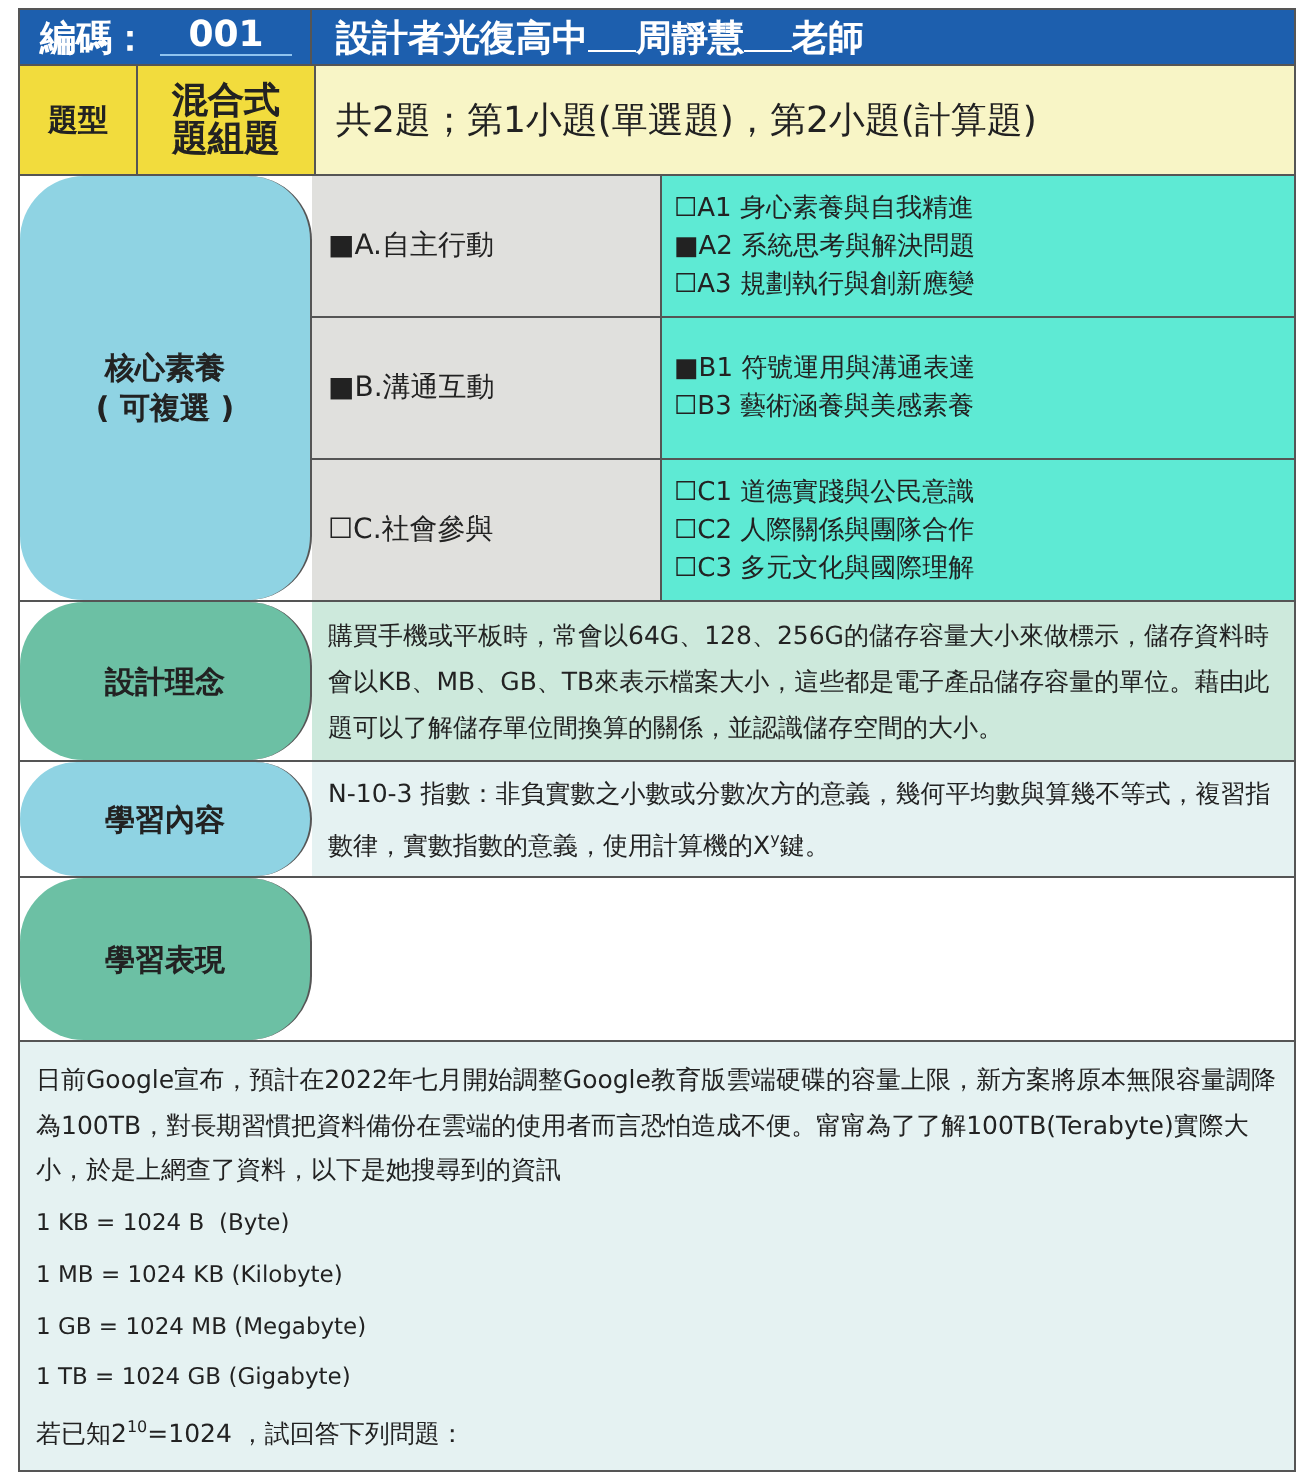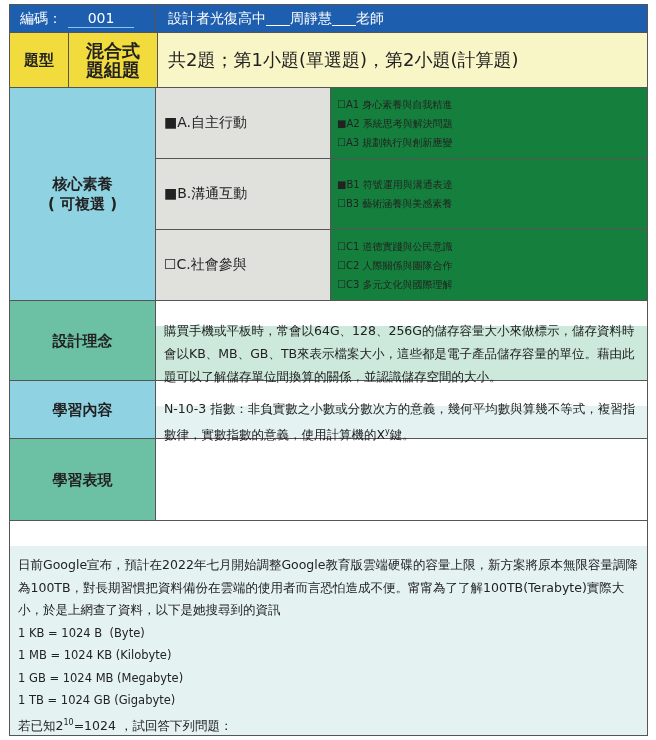--- a/index.html
+++ b/index.html
@@ -1,38 +1,38 @@
 <!DOCTYPE html>
 <html><head>
 <meta charset="utf-8">
 <style>
   html,body{margin:0;padding:0;background:#ffffff;}
   body{width:656px;height:740px;position:relative;overflow:hidden;font-family:"DejaVu Sans","Liberation Sans",sans-serif;color:#222;}
   .sheet{position:absolute;left:9px;top:4px;width:639px;border:1.5px solid #555;box-sizing:border-box;}
   .row{display:flex;border-bottom:1.5px solid #555;box-sizing:border-box;}
   .row:last-child{border-bottom:none;}
-  .hdr{height:28px;background:#1d5fae;color:#fff;font-weight:normal;font-size:14px;align-items:center;}
+  .hdr{height:28px;background:#1d5fae;color:#fff;font-weight:bold;font-size:18px;align-items:center;}
   .hdr .code{width:146px;box-sizing:border-box;border-right:1.5px solid #555;height:100%;display:flex;align-items:center;padding-left:10px;}
   .hdr .code .num{display:inline-block;width:66px;text-align:center;border-bottom:1.5px solid #8fc3ef;margin-left:6px;line-height:18px;}
   .hdr .designer{padding-left:12px;display:flex;align-items:center;height:100%;white-space:pre;}
   .hdr .blank{display:inline-block;border-bottom:1.5px solid #fff;width:24px;height:14px;}
   .type{height:55px;}
   .type .lbl1{width:58px;background:#f2dc3d;border-right:1.5px solid #555;display:flex;align-items:center;justify-content:center;font-weight:bold;font-size:15px;}
   .type .lbl2{width:88px;background:#f2dc3d;border-right:1.5px solid #555;display:flex;align-items:center;justify-content:center;font-weight:bold;font-size:18px;text-align:center;line-height:19px;}
   .type .val{flex:1;background:#f8f5c6;display:flex;align-items:center;padding-left:10px;font-size:18px;}
-  .left{width:146px;box-sizing:border-box;border-right:1.5px solid #555;display:flex;align-items:center;justify-content:center;font-weight:bold;font-size:15px;text-align:center;line-height:20px;}
+  .left{width:146px;box-sizing:border-box;border-right:1.5px solid #555;display:flex;align-items:center;justify-content:center;font-weight:bold;font-size:15px;text-align:center;line-height:20px;border-radius:32px;}
   .blue{background:#8fd3e3;}
   .green{background:#6cc0a4;}
   .core{height:213px;}
   .core .right{flex:1;display:flex;flex-direction:column;}
   .sub{flex:1;display:flex;border-bottom:1.5px solid #555;}
   .sub:last-child{border-bottom:none;}
   .sub .cat{width:175px;box-sizing:border-box;background:#e0e0dd;border-right:1.5px solid #555;display:flex;align-items:center;padding-left:8px;font-size:14px;}
-  .sub .items{flex:1;background:#15803d;display:flex;flex-direction:column;justify-content:center;padding-left:6px;font-size:10px;line-height:19px;}
-  .body-cell{flex:1;padding:6px 8px;font-size:12.5px;line-height:23px;display:flex;flex-direction:column;justify-content:center;margin-top:25px;}
+  .sub .items{flex:1;background:#5eead4;display:flex;flex-direction:column;justify-content:center;padding-left:6px;font-size:13px;line-height:19px;}
+  .body-cell{flex:1;padding:6px 8px;font-size:12.5px;line-height:23px;display:flex;flex-direction:column;justify-content:center;}
   .lgreen{background:#cde9dc;}
   .lblue{background:#e5f2f2;}
   .r-design{height:80px;}
   .r-content{height:58px;}
   .r-perf{height:82px;}
   .r-text{height:214px;}
   .r-text .body-cell{justify-content:space-between;padding-top:8px;line-height:22.5px;}
   .small{font-size:11.5px;}
   sup{font-size:8px;}
 </style>

